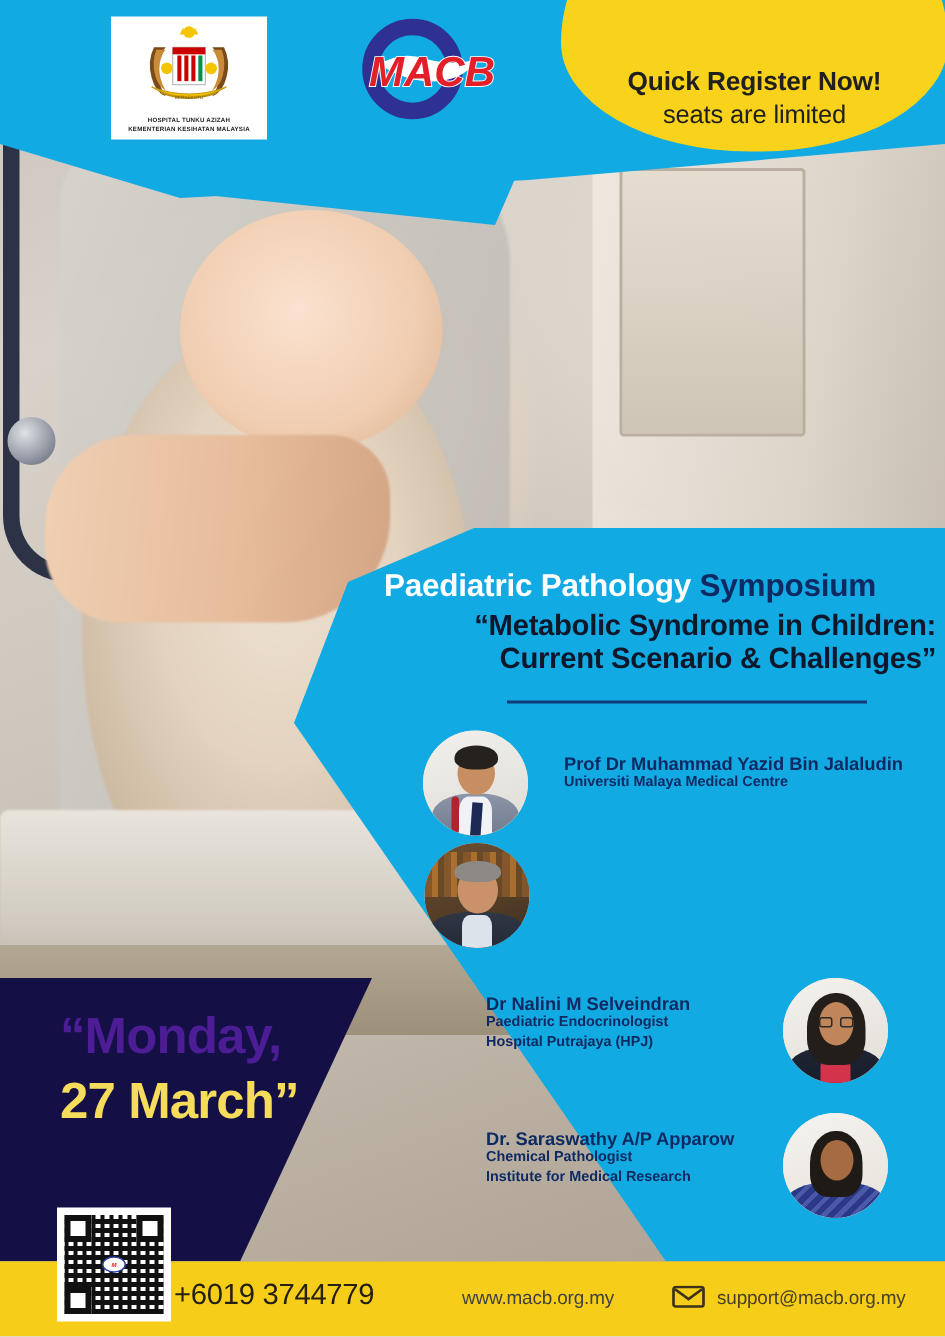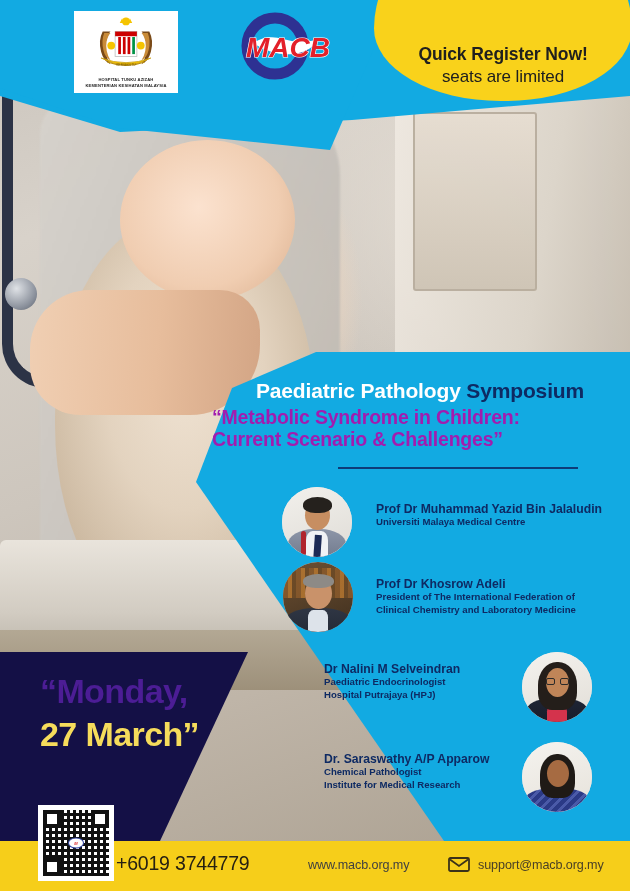--- a/index.html
+++ b/index.html
@@ -144,23 +144,23 @@
 
   .sym-title {
     position: absolute; left: 24px; top: 28px; width: 400px;
     text-align: center;
     font-size: 21px; font-weight: bold; line-height: 1.08;
     color: #ffffff; letter-spacing: -.15px;
   }
   .sym-title .accent { color: #0E2A63; }
   .sym-sub {
     position: absolute; left: 16px; top: 55px; width: 412px;
-    text-align: left;
+    text-align: right;
     font-size: 19.5px; font-weight: bold; line-height: 1.12;
-    color: #a21caf; letter-spacing: -.2px;
+    color: #0f172a; letter-spacing: -.2px;
   }
   .sym-rule {
     position: absolute; left: 142px; top: 115px; width: 240px; height: 2px;
     background: #0E3C78;
   }
   .spk-photo {
     position: absolute; width: 70px; height: 70px;
     border-radius: 50%; overflow: hidden;
     background: #e9e6e1;
   }
@@ -325,25 +325,20 @@
     <div class="spk-photo" style="left:87px; top:210px;">
       <div class="av">
         <div class="bgf" style="background:linear-gradient(160deg,#6d5033,#3f2f1e);"></div>
         <div style="position:absolute;left:0;top:6px;width:70px;height:30px;background:repeating-linear-gradient(90deg,#8a5a2b 0 5px,#b5762f 5px 9px,#6d4a25 9px 13px);opacity:.85;"></div>
         <div class="torso" style="left:2px; top:46px; width:66px; height:30px; background:linear-gradient(180deg,#2f3644,#222834);"></div>
         <div class="torso" style="left:25px; top:48px; width:20px; height:28px; background:#dde3ea; border-radius:26% 26% 0 0;"></div>
         <div class="head" style="left:22px; top:16px; width:27px; height:31px; background:#c9926a;"></div>
         <div class="hair" style="left:20px; top:12px; width:31px; height:14px; background:#8d8a86;"></div>
       </div>
     </div>
-    <div class="spk-text-left" style="left:180px; top:225px;">
-      <div class="spk-name">Prof Dr Khosrow Adeli</div>
-      <div class="spk-meta">President of The International Federation of</div>
-      <div class="spk-meta">Clinical Chemistry and Laboratory Medicine</div>
-    </div>
 
     <div class="spk-photo" style="left:326px; top:300px;">
       <div class="av">
         <div class="bgf" style="background:linear-gradient(160deg,#f4f2ee,#e2ded7);"></div>
         <div class="torso" style="left:4px; top:46px; width:62px; height:30px; background:linear-gradient(180deg,#1f2535,#161b28);"></div>
         <div class="torso" style="left:25px; top:52px; width:20px; height:24px; background:#d4334c; border-radius:30% 30% 0 0;"></div>
         <div class="hair" style="left:16px; top:10px; width:39px; height:48px; background:#241e1a; border-radius:48% 48% 36% 36%;"></div>
         <div class="head" style="left:24px; top:16px; width:23px; height:29px; background:#c08558;"></div>
         <div style="position:absolute;left:24px;top:26px;width:23px;height:7px;">
           <span style="position:absolute;left:0;top:0;width:9px;height:7px;border:1.3px solid #2a2a2a;border-radius:2px;"></span>

